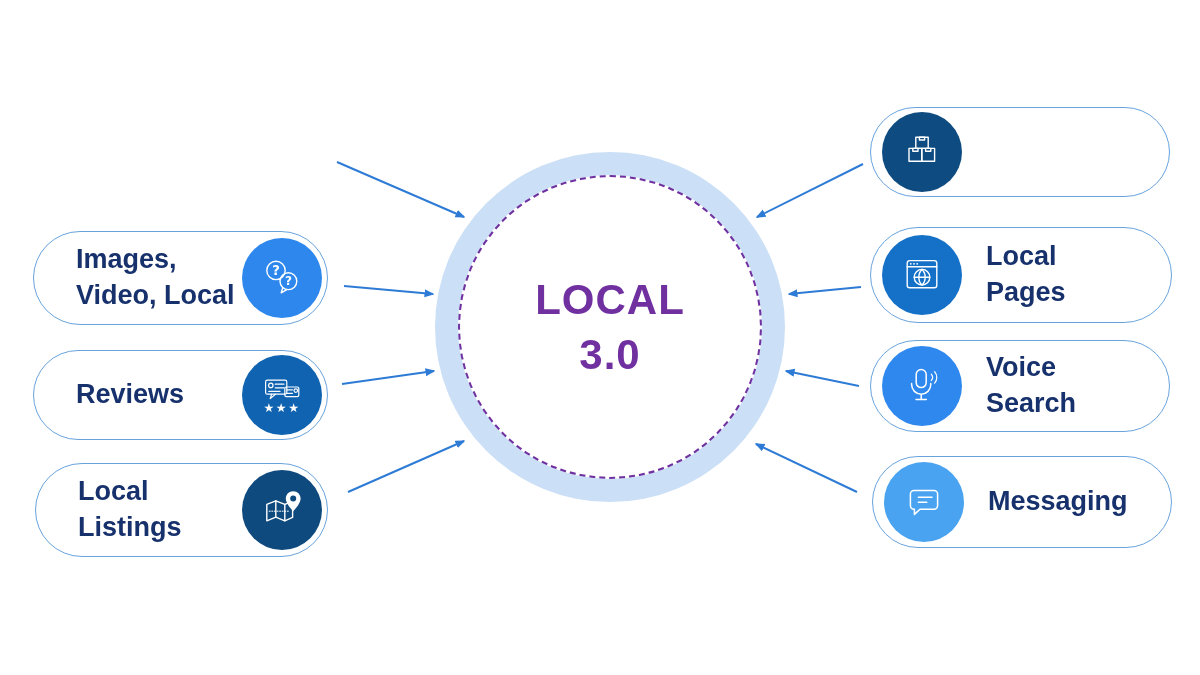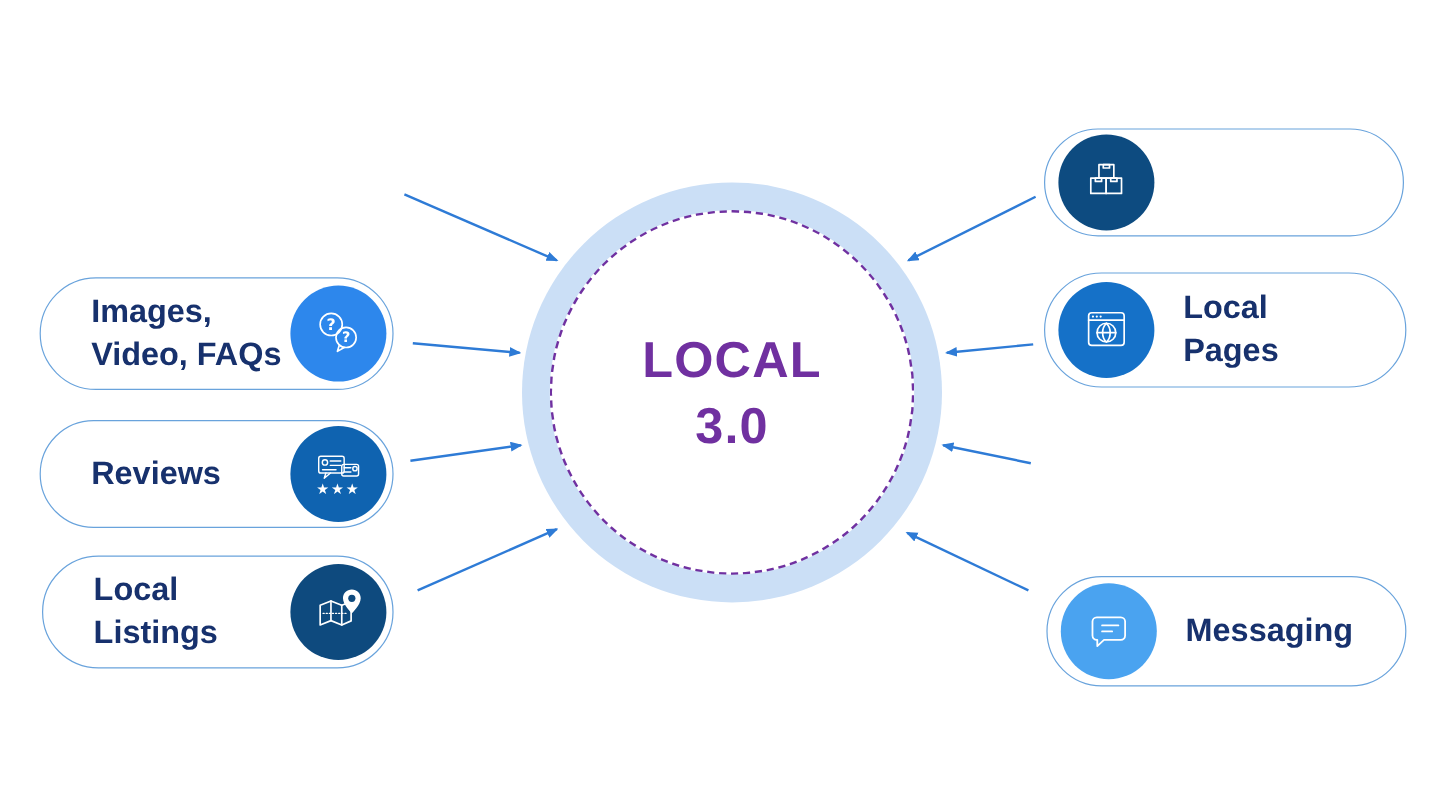--- a/index.html
+++ b/index.html
@@ -52,21 +52,21 @@
   .icon-circle svg *{vector-effect:non-scaling-stroke;}
 
   
   .p-ds {left:33px; top:110px;width:295px;height:93px;}
   .p-ivf{left:33px; top:231px;width:295px;height:94px;}
   .p-rev{left:33px; top:350px;width:295px;height:90px;}
   .p-ll {left:35px; top:463px;width:293px;height:94px;}
   .p-pi {left:870px;top:107px;width:300px;height:90px;}
   .p-lp {left:870px;top:227px;width:302px;height:96px;}
   .p-vs {left:870px;top:340px;width:300px;height:92px;}
-  .p-msg{left:872px;top:480px;width:300px;height:92px;}
+  .p-msg{left:872px;top:456px;width:300px;height:92px;}
 
   
   .arrows{position:absolute;inset:0;pointer-events:none;}
   .arrow{stroke:var(--arrow,#2e7bd6);stroke-width:2;fill:none;}
   .arrowhead-path{fill:var(--arrow,#2e7bd6);}
 </style>
 </head>
 <body>
 
 <div class="canvas">
@@ -90,21 +90,21 @@
   <div class="center-ring">
     <div class="center-inner">
       <div class="center-title">LOCAL
 3.0</div>
     </div>
   </div>
 
 
   <div class="pill left p-ivf">
     <span class="pill-label">Images,
-Video, FAQs</span>
+Video, Local</span>
     <span class="icon-circle" style="background: rgb(45, 135, 236); color: rgb(45, 135, 236);">
       <svg viewBox="0 0 24 24" fill="none" stroke="#fff" stroke-width="1.4" stroke-linecap="round" stroke-linejoin="round">
         <circle cx="9" cy="8.2" r="4.6"></circle>
         <text x="9" y="10.4" text-anchor="middle" font-size="6.6" font-weight="bold" fill="#fff" stroke="none" font-family="DejaVu Sans, sans-serif">?</text>
         <circle cx="15.2" cy="13.6" r="4.2"></circle>
         <path d="M12.4 16.8 L11.6 19.4 L14.4 17.8"></path>
         <text x="15.2" y="15.7" text-anchor="middle" font-size="6" font-weight="bold" fill="#fff" stroke="none" font-family="DejaVu Sans, sans-serif">?</text>
       </svg>
     </span>
   </div>
@@ -166,20 +166,34 @@
         <circle cx="9.6" cy="6.4" r="0.45" fill="#fff" stroke="none"></circle>
         <circle cx="12" cy="13.1" r="3.9"></circle>
         <line x1="8.1" y1="13.1" x2="15.9" y2="13.1"></line>
         <path d="M12 9.2 c2.1 1.9 2.1 5.9 0 7.8 M12 9.2 c-2.1 1.9 -2.1 5.9 0 7.8"></path>
       </svg>
     </span>
     <span class="pill-label">Local
 Pages</span>
   </div>
 
+  <div class="pill right p-vs">
+    <span class="icon-circle" style="background: rgb(47, 136, 238); color: rgb(47, 136, 238);">
+      <svg viewBox="0 0 24 24" fill="none" stroke="#fff" stroke-width="1.5" stroke-linecap="round" stroke-linejoin="round">
+        <rect x="9.1" y="3.8" width="5" height="9" rx="2.5"></rect>
+        <path d="M6.8 10.8 v0.5 a4.8 4.8 0 0 0 9.6 0 v-0.5"></path>
+        <line x1="11.6" y1="16.4" x2="11.6" y2="18.6"></line>
+        <line x1="9" y1="18.8" x2="14.2" y2="18.8"></line>
+        <path d="M16.6 6.1 a2.4 2.4 0 0 1 0 3.2" stroke-width="1.2"></path>
+        <path d="M18.3 4.8 a4.4 4.4 0 0 1 0 5.8" stroke-width="1.2"></path>
+      </svg>
+    </span>
+    <span class="pill-label">Voice
+Search</span>
+  </div>
 
   <div class="pill right p-msg">
     <span class="icon-circle" style="background: rgb(74, 163, 240); color: rgb(74, 163, 240);">
       <svg viewBox="0 0 24 24" fill="none" stroke="#fff" stroke-width="1.5" stroke-linecap="round" stroke-linejoin="round">
         <path d="M7 6.2 h10 a1.8 1.8 0 0 1 1.8 1.8 v5.8 a1.8 1.8 0 0 1 -1.8 1.8 h-7 l-2.8 2.6 v-2.6 h-0.2 a1.8 1.8 0 0 1 -1.8 -1.8 v-5.8 a1.8 1.8 0 0 1 1.8 -1.8 z"></path>
         <line x1="9.2" y1="9.6" x2="16" y2="9.6"></line>
         <line x1="9.2" y1="12.1" x2="13.4" y2="12.1"></line>
       </svg>
     </span>
     <span class="pill-label">Messaging</span>

